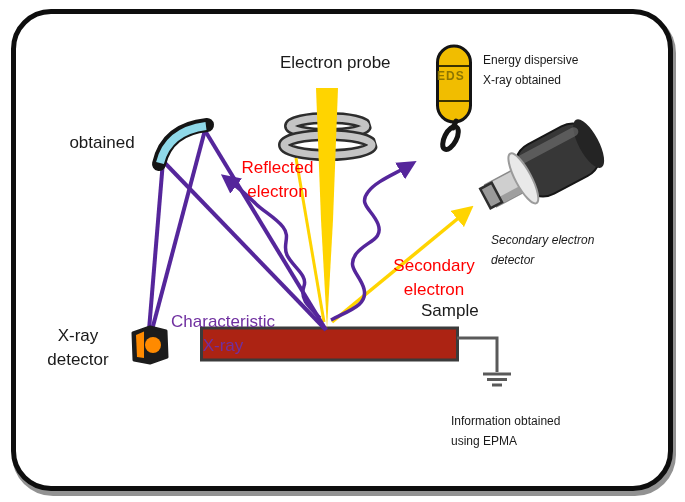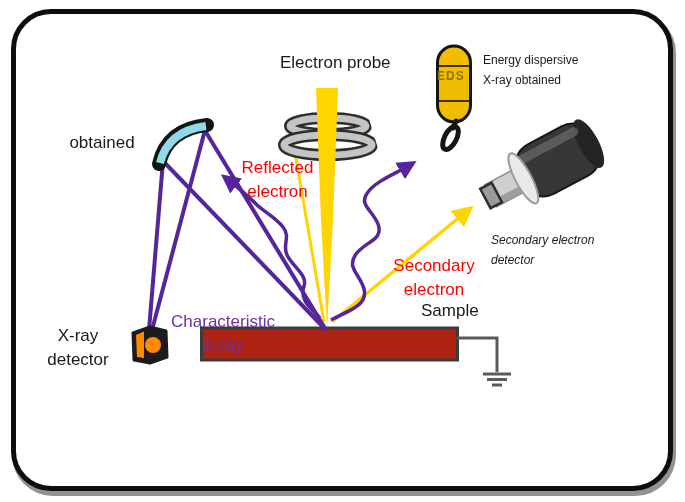--- a/index.html
+++ b/index.html
@@ -145,15 +145,19 @@
   <div class="lbl small" style="left:483px;top:50px;">
     <span class="ln">Energy dispersive</span>
     <span class="ln">X-ray obtained</span>
   </div>
 
   <div class="lbl small" style="left:491px;top:230px;font-style:italic;">
     <span class="ln">Secondary electron</span>
     <span class="ln">detector</span>
   </div>
 
+  <div class="lbl small" style="left:451px;top:411px;">
+    <span class="ln">Information obtained</span>
+    <span class="ln">using EPMA</span>
+  </div>
 
   <div class="eds-badge">EDS</div>
 </div>
 
 </body></html>

